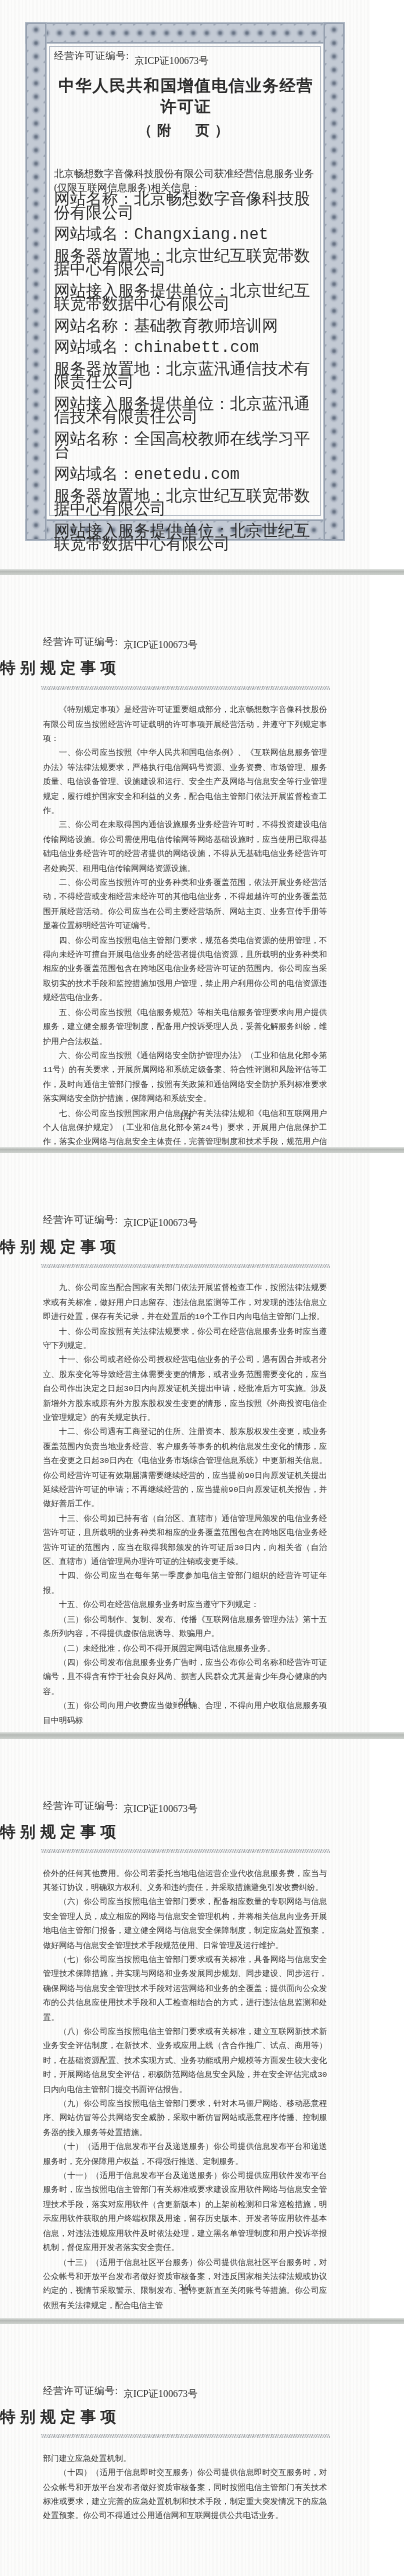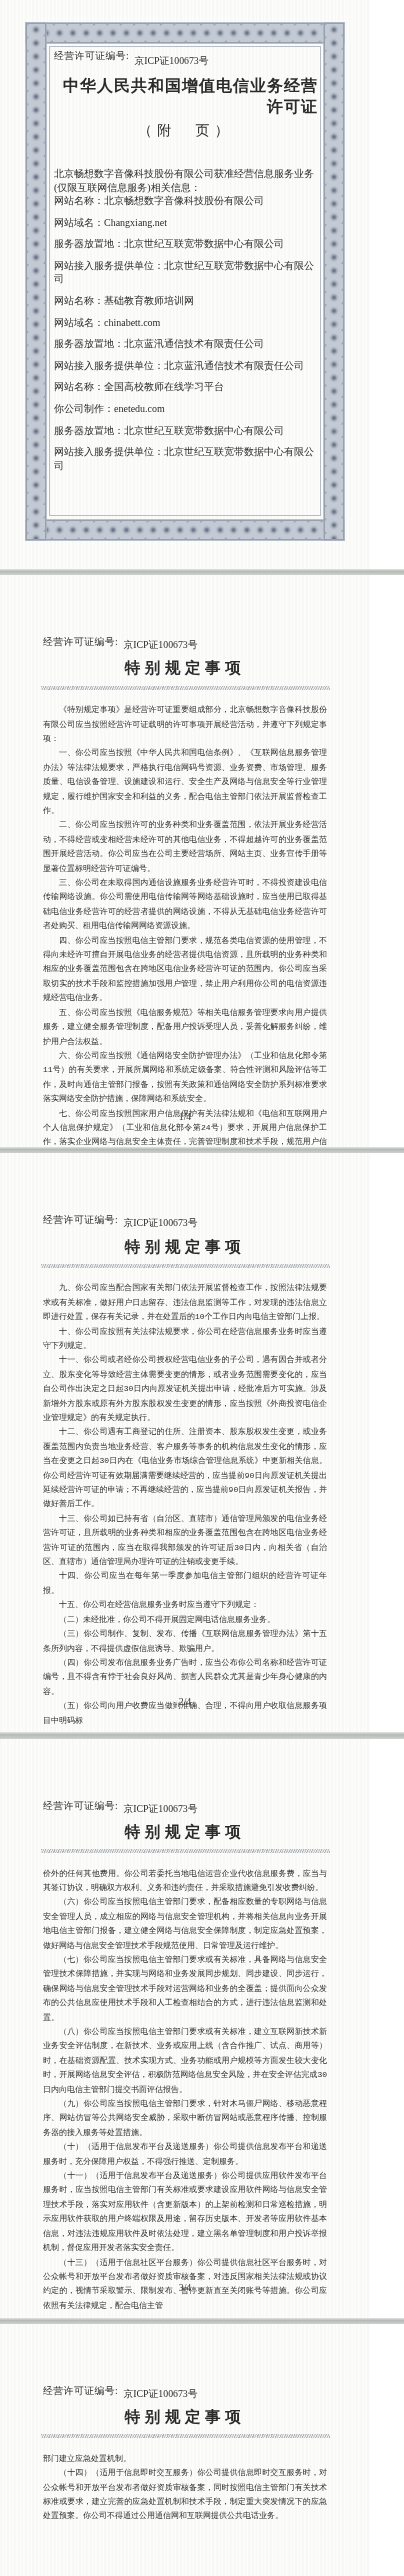--- a/index.html
+++ b/index.html
@@ -43,55 +43,55 @@
     position:absolute;top:46px;left:49px;right:49px;bottom:53px;
     border:0.5px solid #b6bdc7;pointer-events:none;
   }
   .cert-content{
     position:absolute;top:50px;left:54px;right:52px;
   }
   .lic-row{font-size:9.8px;letter-spacing:0.5px;}
   .lic-row .lic-no{position:relative;top:4.6px;margin-left:5.2px;letter-spacing:0;}
   .cert-title{
     margin:13.4px 0 0;
-    text-align:right;
+    text-align:center;
     font-size:16px;
     font-weight:bold;
     letter-spacing:1px;
   }
   .cert-subtitle{
     margin:4.1px 0 0;
     text-align:center;
     font-size:14px;
-    font-weight:normal;
+    font-weight:bold;
     letter-spacing:5.2px;
   }
   .cert-intro{
     margin:27px 0 0;
     font-size:10px;
     line-height:13.4px;
   }
   .cert-entries p{
     margin:0 0 8.2px;
-    font-size:10px;
+    font-size:16px;
     line-height:13.4px;
     word-break:break-all;
+    font-family:Liberation Mono, monospace;
   }
 
   
   .prov{padding:0;}
   .prov .head{
     padding:61px 43px 0;
     font-size:9.8px;
     letter-spacing:0.5px;
   }
   .prov .head .lic-no{position:relative;top:3.1px;margin-left:5.2px;letter-spacing:0;}
   .sec-title{
     margin:9.3px 0 0;
-    text-align:center;
     font-size:15.5px;
     font-weight:bold;
     letter-spacing:4.6px;
   }
   .rule{
     height:4.1px;
     width:289px;
     margin:6.2px auto 0;
     background:repeating-linear-gradient(115deg,#a4a8ab 0 1px,#e3e4e6 1px 2.1px,#b7babd 2.1px 3.1px,#ecedee 3.1px 4.1px);
     opacity:.85;
@@ -142,40 +142,40 @@
     <div class="cert-entries">
         <p>网站名称：北京畅想数字音像科技股份有限公司</p>
         <p>网站域名：Changxiang.net</p>
         <p>服务器放置地：北京世纪互联宽带数据中心有限公司</p>
         <p>网站接入服务提供单位：北京世纪互联宽带数据中心有限公司</p>
         <p>网站名称：基础教育教师培训网</p>
         <p>网站域名：chinabett.com</p>
         <p>服务器放置地：北京蓝汛通信技术有限责任公司</p>
         <p>网站接入服务提供单位：北京蓝汛通信技术有限责任公司</p>
         <p>网站名称：全国高校教师在线学习平台</p>
-        <p>你公司制作：enetedu.com</p>
+        <p>网站域名：enetedu.com</p>
         <p>服务器放置地：北京世纪互联宽带数据中心有限公司</p>
         <p>网站接入服务提供单位：北京世纪互联宽带数据中心有限公司</p>
       </div>
   </div>
 </section>
 
 <div class="sep"></div>
 
 <section class="page prov p2">
   <div class="head">
     <span>经营许可证编号:</span><span class="lic-no">京ICP证100673号</span>
   </div>
   <h2 class="sec-title">特别规定事项</h2>
   <div class="rule"></div>
   <div class="body">
       <p>《特别规定事项》是经营许可证重要组成部分，北京畅想数字音像科技股份有限公司应当按照经营许可证载明的许可事项开展经营活动，并遵守下列规定事项：</p>
       <p>一、你公司应当按照《中华人民共和国电信条例》、《互联网信息服务管理办法》等法律法规要求，严格执行电信网码号资源、业务资费、市场管理、服务质量、电信设备管理、设施建设和运行、安全生产及网络与信息安全等行业管理规定，履行维护国家安全和利益的义务，配合电信主管部门依法开展监督检查工作。</p>
+      <p>三、你公司在未取得国内通信设施服务业务经营许可时，不得投资建设电信传输网络设施。你公司需使用电信传输网等网络基础设施时，应当使用已取得基础电信业务经营许可的经营者提供的网络设施，不得从无基础电信业务经营许可者处购买、租用电信传输网网络资源设施。</p>
       <p>二、你公司应当按照许可的业务种类和业务覆盖范围，依法开展业务经营活动，不得经营或变相经营未经许可的其他电信业务，不得超越许可的业务覆盖范围开展经营活动。你公司应当在公司主要经营场所、网站主页、业务宣传手册等显著位置标明经营许可证编号。</p>
-      <p>三、你公司在未取得国内通信设施服务业务经营许可时，不得投资建设电信传输网络设施。你公司需使用电信传输网等网络基础设施时，应当使用已取得基础电信业务经营许可的经营者提供的网络设施，不得从无基础电信业务经营许可者处购买、租用电信传输网网络资源设施。</p>
       <p>四、你公司应当按照电信主管部门要求，规范各类电信资源的使用管理，不得向未经许可擅自开展电信业务的经营者提供电信资源，且所载明的业务种类和相应的业务覆盖范围包含在跨地区电信业务经营许可证的范围内。你公司应当采取切实的技术手段和监控措施加强用户管理，禁止用户利用你公司的电信资源违规经营电信业务。</p>
       <p>五、你公司应当按照《电信服务规范》等相关电信服务管理要求向用户提供服务，建立健全服务管理制度，配备用户投诉受理人员，妥善化解服务纠纷，维护用户合法权益。</p>
       <p>六、你公司应当按照《通信网络安全防护管理办法》（工业和信息化部令第11号）的有关要求，开展所属网络和系统定级备案、符合性评测和风险评估等工作，及时向通信主管部门报备，按照有关政策和通信网络安全防护系列标准要求落实网络安全防护措施，保障网络和系统安全。</p>
       <p>七、你公司应当按照国家用户信息保护有关法律法规和《电信和互联网用户个人信息保护规定》（工业和信息化部令第24号）要求，开展用户信息保护工作，落实企业网络与信息安全主体责任，完善管理制度和技术手段，规范用户信息和网络数据采集、传输、存储、使用和销毁等行为，加强数据访问权限管理，防止用户信息和数据泄露。</p>
       <p>八、你公司应当按照电信主管部门要求，在发生大规模用户个人信息泄露事件、影响众多用户的服务中断事件等重大网络安全事件时，立即采取应急措施，控制影响范围，消除事件危害，并第一时间向电信主管部门报告，根据电信主管部门要求采取应急处置措施。</p>
     </div>
   <div class="page-num">1/4</div>
 </section>
 
 <div class="sep"></div>
@@ -187,22 +187,22 @@
   <h2 class="sec-title">特别规定事项</h2>
   <div class="rule"></div>
   <div class="body">
       <p>九、你公司应当配合国家有关部门依法开展监督检查工作，按照法律法规要求或有关标准，做好用户日志留存、违法信息监测等工作，对发现的违法信息立即进行处置，保存有关记录，并在处置后的10个工作日内向电信主管部门上报。</p>
       <p>十、你公司应按照有关法律法规要求，你公司在经营信息服务业务时应当遵守下列规定。</p>
       <p>十一、你公司或者经你公司授权经营电信业务的子公司，遇有因合并或者分立、股东变化等导致经营主体需要变更的情形，或者业务范围需要变化的，应当自公司作出决定之日起30日内向原发证机关提出申请，经批准后方可实施。涉及新增外方股东或原有外方股东股权发生变更的情形，应当按照《外商投资电信企业管理规定》的有关规定执行。</p>
       <p>十二、你公司遇有工商登记的住所、注册资本、股东股权发生变更，或业务覆盖范围内负责当地业务经营、客户服务等事务的机构信息发生变化的情形，应当在变更之日起30日内在《电信业务市场综合管理信息系统》中更新相关信息。你公司经营许可证有效期届满需要继续经营的，应当提前90日向原发证机关提出延续经营许可证的申请；不再继续经营的，应当提前90日向原发证机关报告，并做好善后工作。</p>
       <p>十三、你公司如已持有省（自治区、直辖市）通信管理局颁发的电信业务经营许可证，且所载明的业务种类和相应的业务覆盖范围包含在跨地区电信业务经营许可证的范围内，应当在取得我部颁发的许可证后30日内，向相关省（自治区、直辖市）通信管理局办理许可证的注销或变更手续。</p>
       <p>十四、你公司应当在每年第一季度参加电信主管部门组织的经营许可证年报。</p>
       <p>十五、你公司在经营信息服务业务时应当遵守下列规定：</p>
+      <p>（三）你公司制作、复制、发布、传播《互联网信息服务管理办法》第十五条所列内容，不得提供虚假信息诱导、欺骗用户。</p>
       <p>（二）未经批准，你公司不得开展固定网电话信息服务业务。</p>
-      <p>（三）你公司制作、复制、发布、传播《互联网信息服务管理办法》第十五条所列内容，不得提供虚假信息诱导、欺骗用户。</p>
       <p>（四）你公司发布信息服务业务广告时，应当公布你公司名称和经营许可证编号，且不得含有悖于社会良好风尚、损害人民群众尤其是青少年身心健康的内容。</p>
       <p>（五）你公司向用户收费应当做到准确、合理，不得向用户收取信息服务项目中明码标</p>
     </div>
   <div class="page-num">2/4</div>
 </section>
 
 <div class="sep"></div>
 
 <section class="page prov p4">
   <div class="head">

